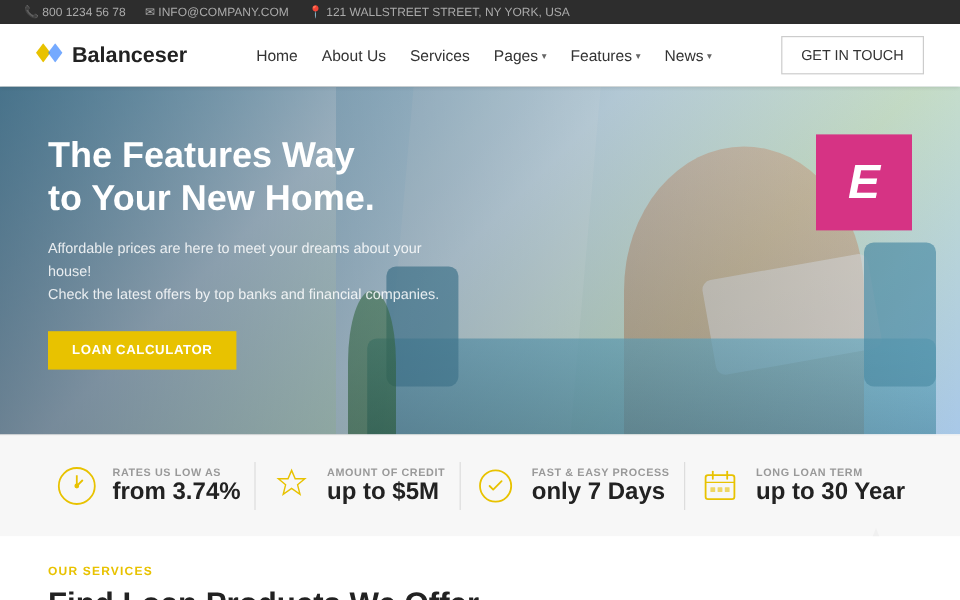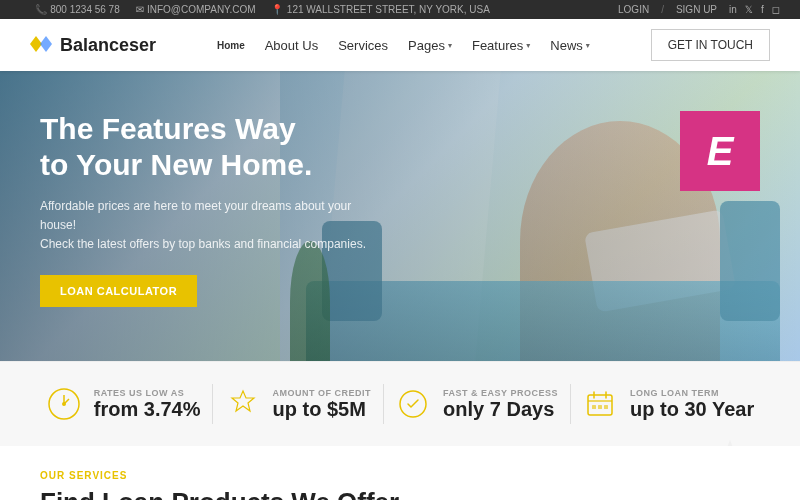--- a/index.html
+++ b/index.html
@@ -8,21 +8,21 @@
     
     .top-bar {
       background: #2d2d2d;
       color: #aaa;
       font-size: 10px;
       padding: 4px 20px;
       display: flex;
       align-items: center;
       justify-content: space-between;
     }
-    .top-bar-left { display: flex; gap: 16px; align-items: center; margin-left: 15px; }
+    .top-bar-left { display: flex; gap: 16px; align-items: center; }
     .top-bar-right { display: flex; gap: 12px; align-items: center; }
     .top-bar a { color: #aaa; text-decoration: none; }
     .social-icons { display: flex; gap: 8px; }
     .social-icon { color: #aaa; font-size: 10px; }
 
     
     .header {
       background: #fff;
       padding: 10px 30px;
       display: flex;
@@ -174,45 +174,34 @@
     </span>
     <span>
       <span>✉</span>
       <span>INFO@COMPANY.COM</span>
     </span>
     <span>
       <span>📍</span>
       <span>121 WALLSTREET STREET, NY YORK, USA</span>
     </span>
   </div>
-  <div class="top-bar-right">
-    <a style="color:#aaa;text-decoration:none;font-size:10px;">LOGIN</a>
-    <span style="color:#666;font-size:10px;"> / </span>
-    <a style="color:#aaa;text-decoration:none;font-size:10px;">SIGN UP</a>
-    <div class="social-icons">
-      <span class="social-icon">in</span>
-      <span class="social-icon">𝕏</span>
-      <span class="social-icon">f</span>
-      <span class="social-icon">◻</span>
-    </div>
-  </div>
 </div>
 
 <div class="header">
   <div class="logo">
     <span>
       <svg width="24" height="16" viewBox="0 0 24 16">
         <polygon points="0,8 6,0 12,8 6,16" fill="#e8c200"></polygon>
         <polygon points="10,8 16,0 22,8 16,16" fill="#3a86ff" opacity="0.7"></polygon>
       </svg>
     </span>
     <span style="font-size:18px;font-weight:700;color:#222;">Balanceser</span>
   </div>
   <nav>
-    <a style="text-decoration:none;color:#333;font-size:10px;font-weight:700;">Home</a>
+    <a style="text-decoration:none;color:#333;font-size:13px;font-weight:400;">Home</a>
     <a style="text-decoration:none;color:#333;font-size:13px;font-weight:500;">About Us</a>
     <a style="text-decoration:none;color:#333;font-size:13px;font-weight:500;text-align:center;">Services</a>
     <span class="nav-item-dropdown" style="color:#333;font-size:13px;font-weight:500;cursor:pointer;">
       Pages <span class="dropdown-arrow">▾</span>
     </span>
     <span class="nav-item-dropdown" style="color:#333;font-size:13px;font-weight:500;cursor:pointer;">
       Features <span class="dropdown-arrow">▾</span>
     </span>
     <span class="nav-item-dropdown" style="color:#333;font-size:13px;font-weight:500;cursor:pointer;">
       News <span class="dropdown-arrow">▾</span>

